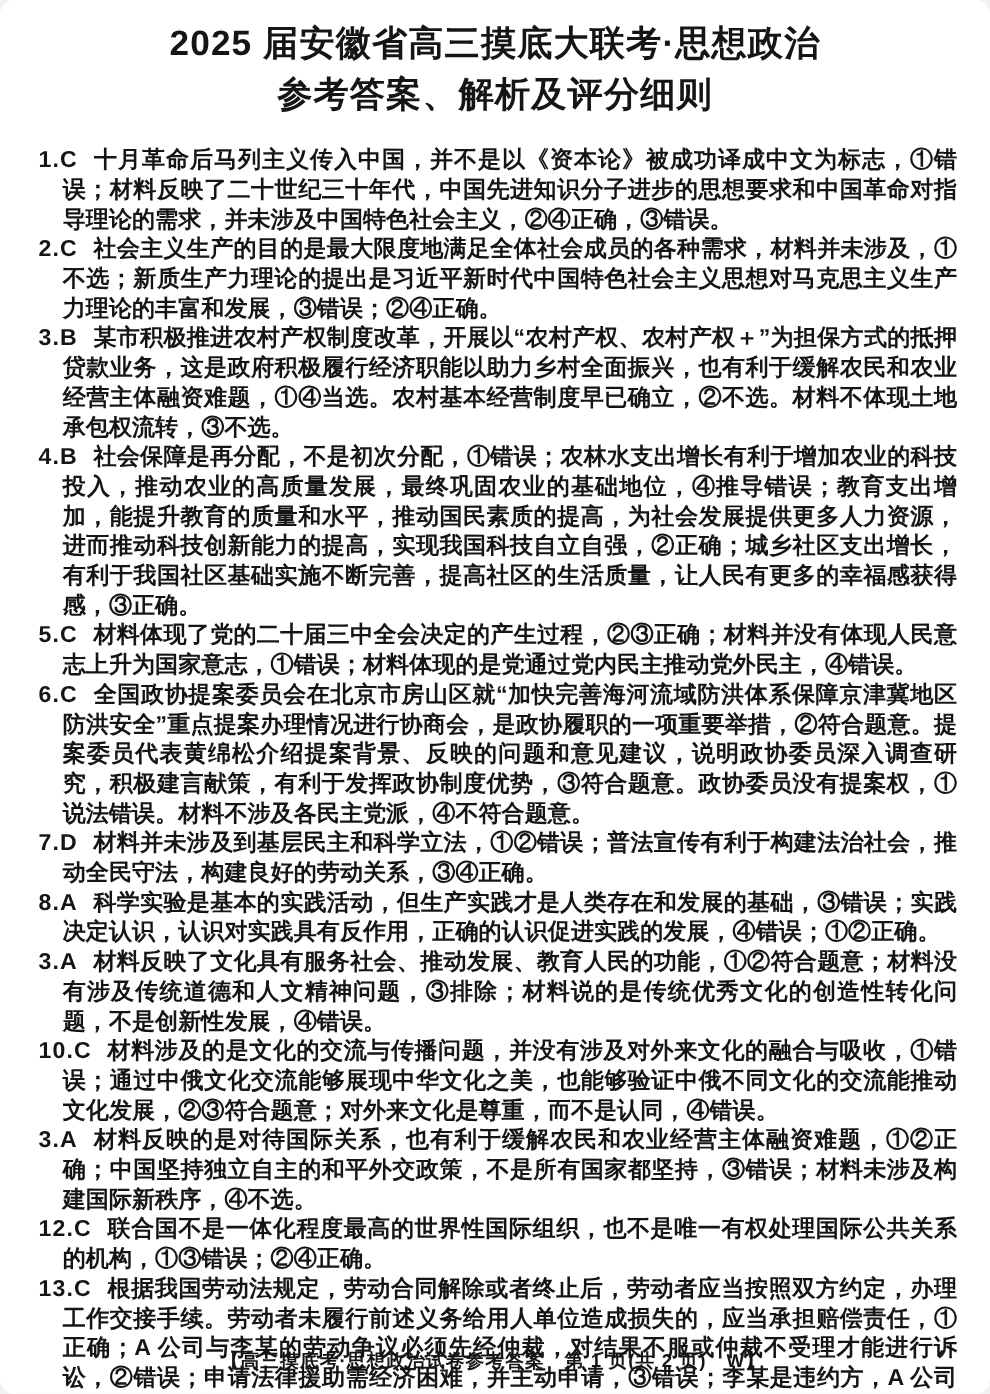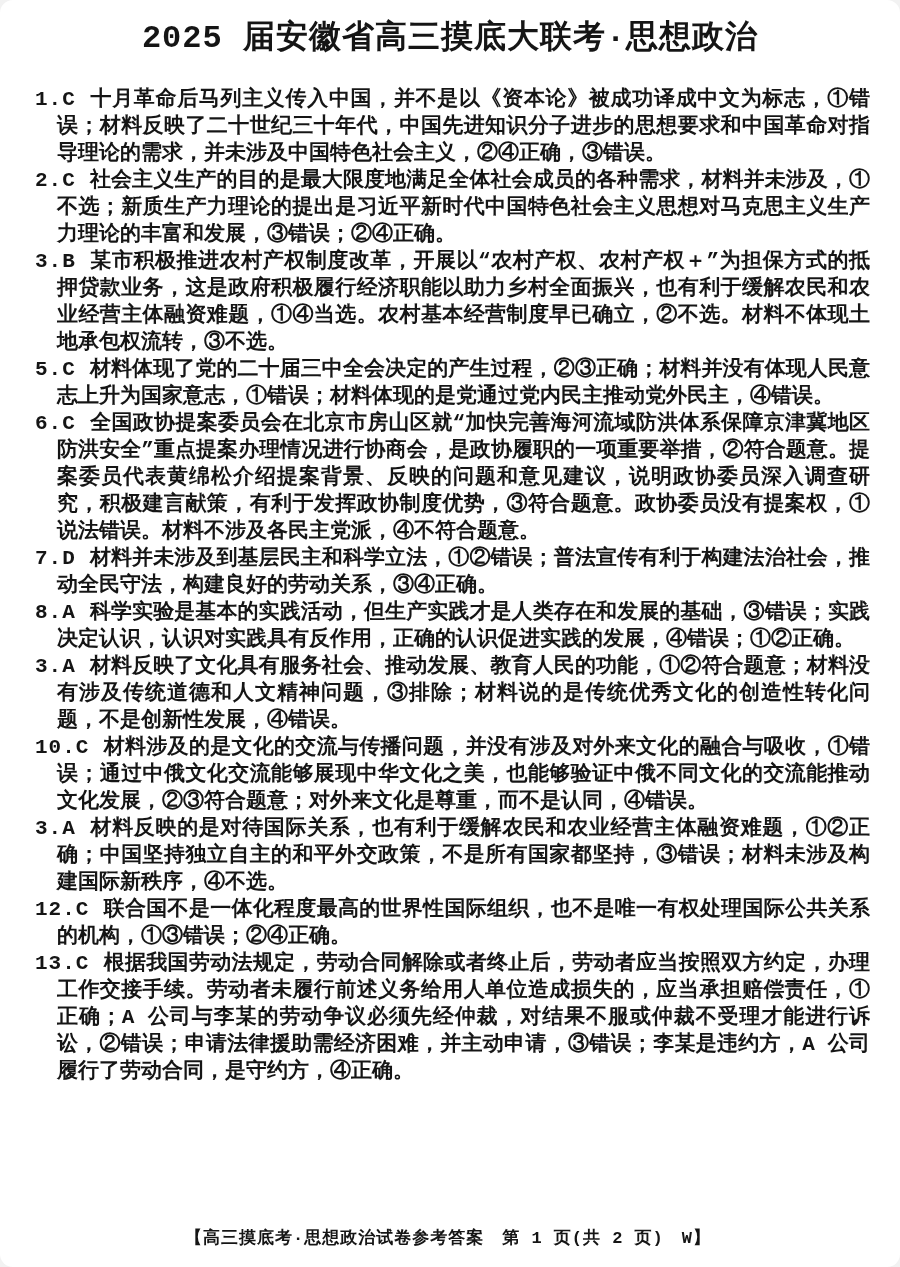--- a/index.html
+++ b/index.html
@@ -7,21 +7,21 @@
     padding: 0;
     background: #f2f2f2;
   }
   .page {
     position: relative;
     width: 900px;
     height: 1267px;
     margin: 0 auto;
     background: #ffffff;
     color: #151515;
-    font-family: Liberation Mono, monospace;
+    font-family: Liberation Sans, sans-serif;
     overflow: hidden;
     box-sizing: border-box;
     border-radius: 13px;
   }
   .title {
     padding-top: 16px;
     text-align: center;
     font-weight: bold;
     font-size: 32px;
     line-height: 46px;
@@ -54,26 +54,28 @@
     letter-spacing: 1px;
   }
 </style>
 </head>
 <body>
 
 <div class="page">
 
   <div class="title">
     <div>2025 届安徽省高三摸底大联考·思想政治</div>
+    <div>参考答案、解析及评分细则</div>
   </div>
 
   <div class="answers">
     <p class="answer-item"><span class="answer-label">1.C</span><span>十月革命后马列主义传入中国，并不是以《资本论》被成功译成中文为标志，①错误；材料反映了二十世纪三十年代，中国先进知识分子进步的思想要求和中国革命对指导理论的需求，并未涉及中国特色社会主义，②④正确，③错误。</span></p>
     <p class="answer-item"><span class="answer-label">2.C</span><span>社会主义生产的目的是最大限度地满足全体社会成员的各种需求，材料并未涉及，①不选；新质生产力理论的提出是习近平新时代中国特色社会主义思想对马克思主义生产力理论的丰富和发展，③错误；②④正确。</span></p>
     <p class="answer-item"><span class="answer-label">3.B</span><span>某市积极推进农村产权制度改革，开展以“农村产权、农村产权＋”为担保方式的抵押贷款业务，这是政府积极履行经济职能以助力乡村全面振兴，也有利于缓解农民和农业经营主体融资难题，①④当选。农村基本经营制度早已确立，②不选。材料不体现土地承包权流转，③不选。</span></p>
+    <p class="answer-item"><span class="answer-label">4.B</span><span>社会保障是再分配，不是初次分配，①错误；农林水支出增长有利于增加农业的科技投入，推动农业的高质量发展，最终巩固农业的基础地位，④推导错误；教育支出增加，能提升教育的质量和水平，推动国民素质的提高，为社会发展提供更多人力资源，进而推动科技创新能力的提高，实现我国科技自立自强，②正确；城乡社区支出增长，有利于我国社区基础实施不断完善，提高社区的生活质量，让人民有更多的幸福感获得感，③正确。</span></p>
     <p class="answer-item"><span class="answer-label">5.C</span><span>材料体现了党的二十届三中全会决定的产生过程，②③正确；材料并没有体现人民意志上升为国家意志，①错误；材料体现的是党通过党内民主推动党外民主，④错误。</span></p>
     <p class="answer-item"><span class="answer-label">6.C</span><span>全国政协提案委员会在北京市房山区就“加快完善海河流域防洪体系保障京津冀地区防洪安全”重点提案办理情况进行协商会，是政协履职的一项重要举措，②符合题意。提案委员代表黄绵松介绍提案背景、反映的问题和意见建议，说明政协委员深入调查研究，积极建言献策，有利于发挥政协制度优势，③符合题意。政协委员没有提案权，①说法错误。材料不涉及各民主党派，④不符合题意。</span></p>
     <p class="answer-item"><span class="answer-label">7.D</span><span>材料并未涉及到基层民主和科学立法，①②错误；普法宣传有利于构建法治社会，推动全民守法，构建良好的劳动关系，③④正确。</span></p>
     <p class="answer-item"><span class="answer-label">8.A</span><span>科学实验是基本的实践活动，但生产实践才是人类存在和发展的基础，③错误；实践决定认识，认识对实践具有反作用，正确的认识促进实践的发展，④错误；①②正确。</span></p>
     <p class="answer-item"><span class="answer-label">3.A</span><span>材料反映了文化具有服务社会、推动发展、教育人民的功能，①②符合题意；材料没有涉及传统道德和人文精神问题，③排除；材料说的是传统优秀文化的创造性转化问题，不是创新性发展，④错误。</span></p>
     <p class="answer-item"><span class="answer-label">10.C</span><span>材料涉及的是文化的交流与传播问题，并没有涉及对外来文化的融合与吸收，①错误；通过中俄文化交流能够展现中华文化之美，也能够验证中俄不同文化的交流能推动文化发展，②③符合题意；对外来文化是尊重，而不是认同，④错误。</span></p>
     <p class="answer-item"><span class="answer-label">3.A</span><span>材料反映的是对待国际关系，也有利于缓解农民和农业经营主体融资难题，①②正确；中国坚持独立自主的和平外交政策，不是所有国家都坚持，③错误；材料未涉及构建国际新秩序，④不选。</span></p>
     <p class="answer-item"><span class="answer-label">12.C</span><span>联合国不是一体化程度最高的世界性国际组织，也不是唯一有权处理国际公共关系的机构，①③错误；②④正确。</span></p>
     <p class="answer-item"><span class="answer-label">13.C</span><span>根据我国劳动法规定，劳动合同解除或者终止后，劳动者应当按照双方约定，办理工作交接手续。劳动者未履行前述义务给用人单位造成损失的，应当承担赔偿责任，①正确；A 公司与李某的劳动争议必须先经仲裁，对结果不服或仲裁不受理才能进行诉讼，②错误；申请法律援助需经济困难，并主动申请，③错误；李某是违约方，A 公司履行了劳动合同，是守约方，④正确。</span></p>
   </div>

